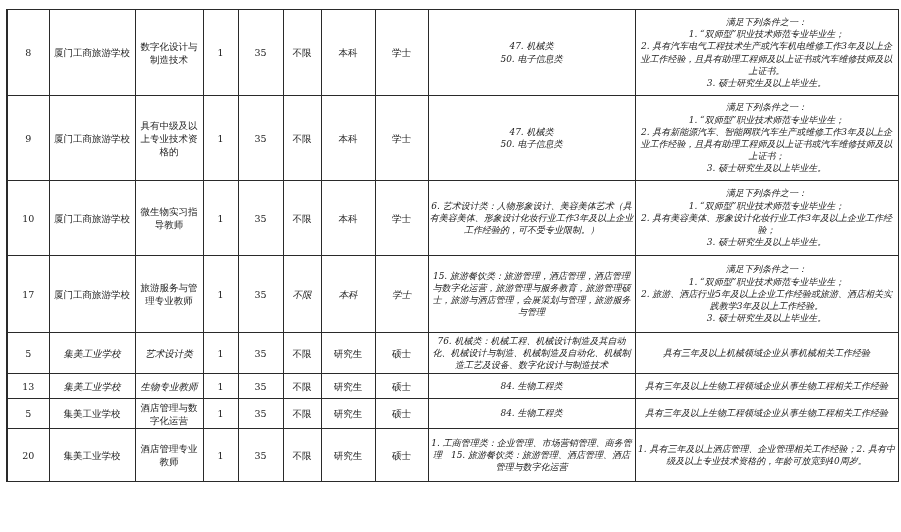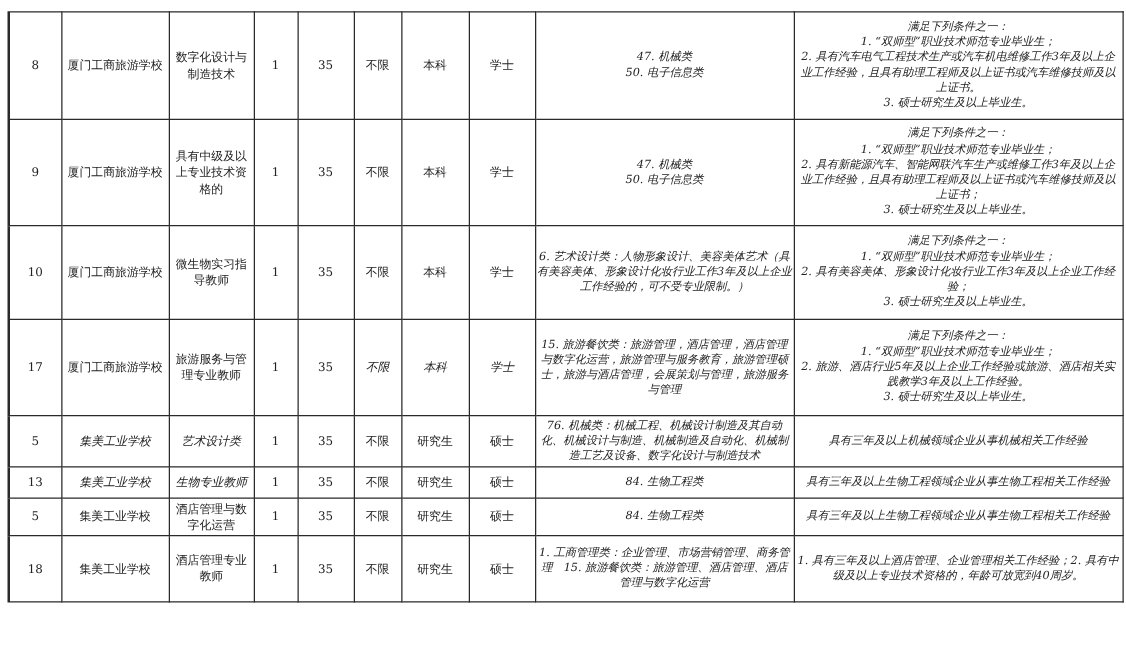--- a/index.html
+++ b/index.html
@@ -147,21 +147,21 @@
     <td>1</td>
     <td>35</td>
     <td>不限</td>
     <td>研究生</td>
     <td>硕士</td>
     <td class="left pre spec">84. 生物工程类</td>
     <td class="left pre cond">具有三年及以上生物工程领域企业从事生物工程相关工作经验</td>
   </tr>
 
   <tr style="height:53px">
-    <td class="c0">18</td>
+    <td class="c0">20</td>
     <td>集美工业学校</td>
     <td>酒店管理专业教师</td>
     <td>1</td>
     <td>35</td>
     <td>不限</td>
     <td>研究生</td>
     <td>硕士</td>
     <td class="left pre spec">1. 工商管理类：企业管理、市场营销管理、商务管理　15. 旅游餐饮类：旅游管理、酒店管理、酒店管理与数字化运营</td>
     <td class="left pre cond">1. 具有三年及以上酒店管理、企业管理相关工作经验；2. 具有中级及以上专业技术资格的，年龄可放宽到40周岁。</td>
   </tr>

